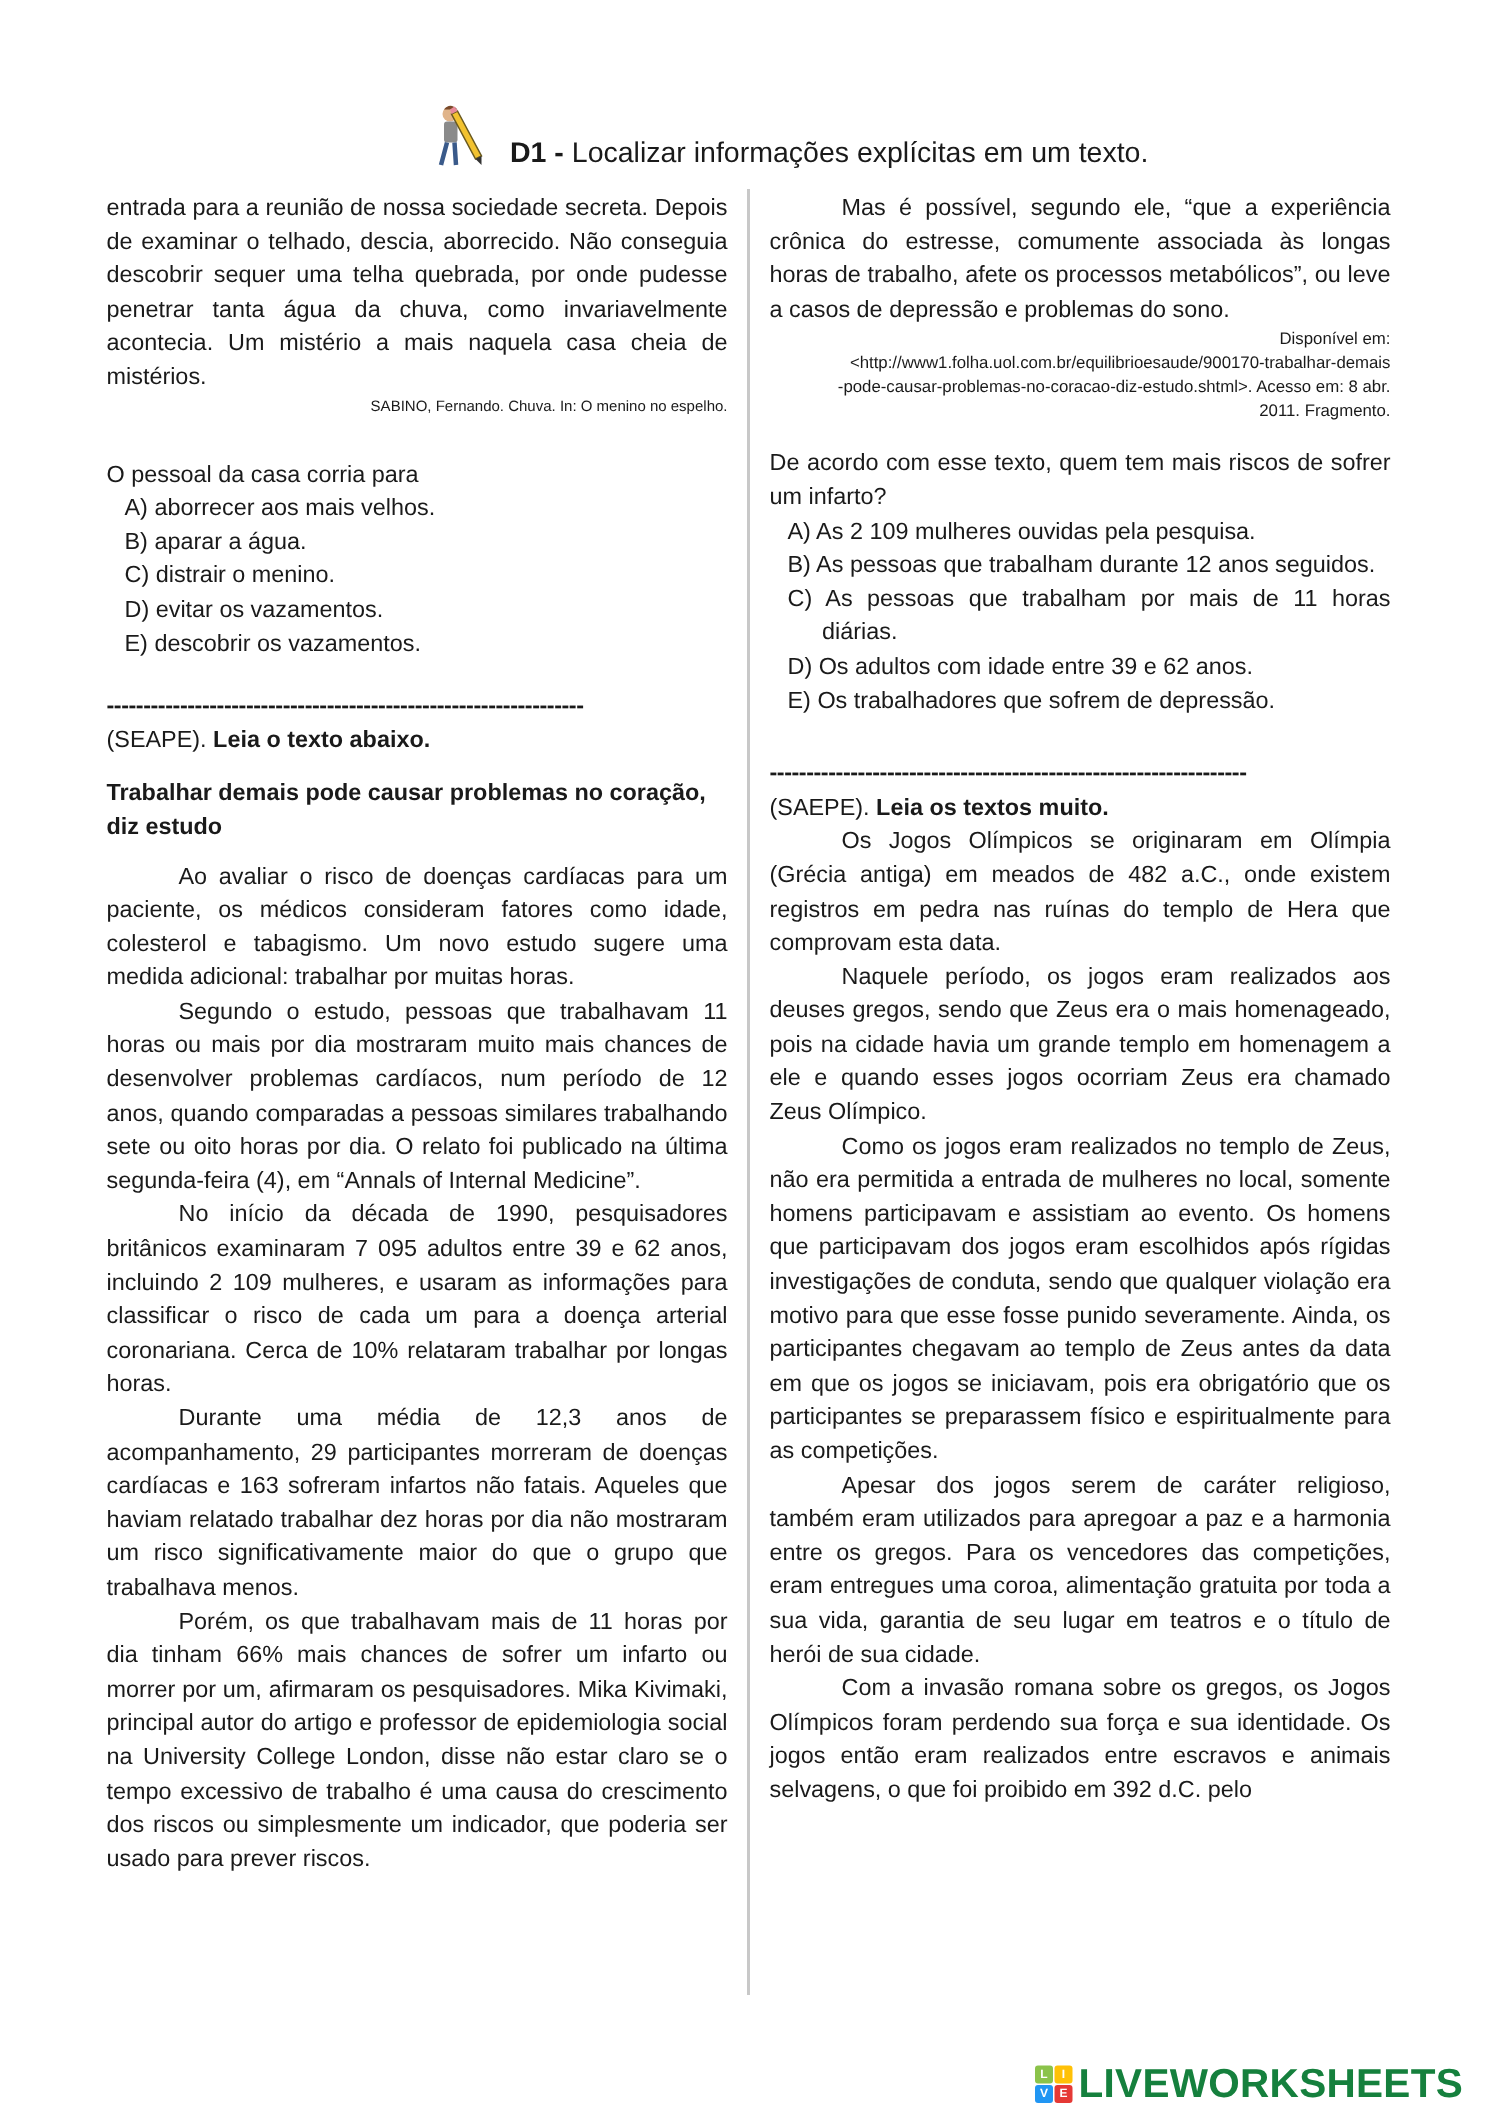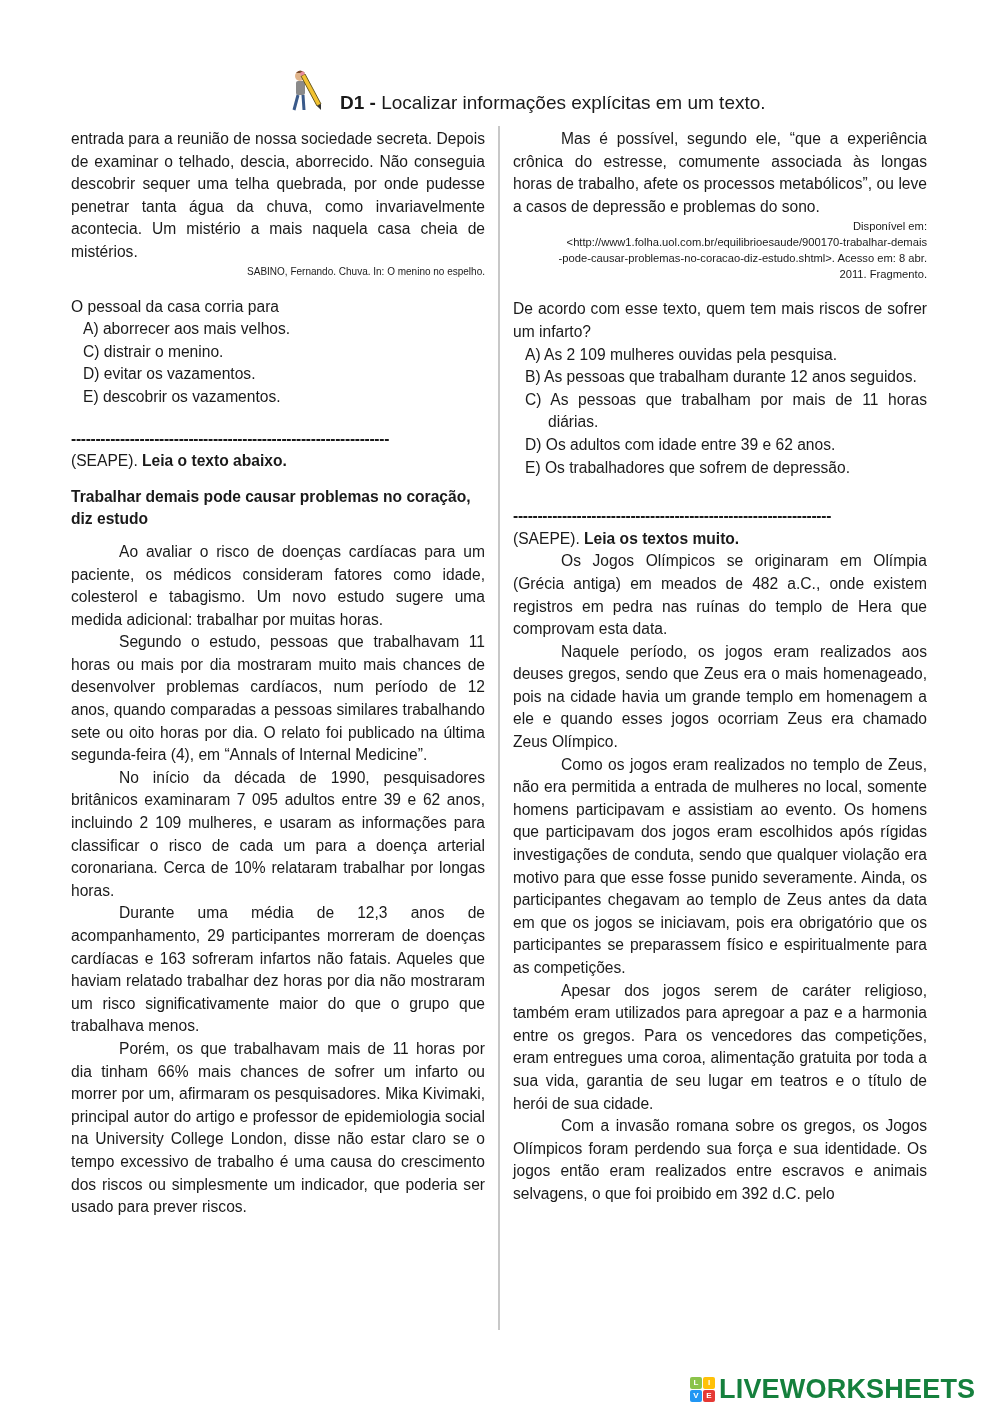--- a/index.html
+++ b/index.html
@@ -10,21 +10,21 @@
   .header-text { font-size: 19px; line-height: 18px; padding-bottom: 2px; }
   .header-code { font-weight: bold; }
   .divider { position: absolute; left: 498px; top: 126px; width: 2px; height: 1204px; background: #c8c8c8; }
   .col { position: absolute; top: 128px; width: 414px; font-size: 15.6px; line-height: 22.6px; }
   .col.left { left: 71px; }
   .col.right { left: 489px; margin-left: 24px; }
   p { margin: 0; text-align: justify; }
   .indent { text-indent: 48px; }
   .source { text-align: right; font-size: 10px; line-height: 14px; margin-top: 1px; }
   .source-lg { font-size: 11.2px; line-height: 16px; text-align: right; }
-  .question { margin-top: 17px; }
+  .question { margin-top: 27px; }
   .options { margin: 0; padding: 0; list-style: none; }
   .options li { padding-left: 12px; text-align: justify; }
   .options li.wrap { padding-left: 35px; text-indent: -23px; }
   .dashes { margin-top: 22px; letter-spacing: -0.3px; white-space: nowrap; overflow: hidden; font-weight: bold; }
   .instruction b { font-weight: bold; }
   .title { font-weight: bold; margin: 13px 0 10px 0; }
   .logo { position: absolute; left: 690px; top: 1374px; display: flex; align-items: center; }
   .logo-grid { display: grid; grid-template-columns: 12px 12px; grid-template-rows: 12px 12px; gap: 1px; margin-right: 4px; }
   .logo-grid span { font-size: 8px; font-weight: bold; color: #fff; display: flex; align-items: center; justify-content: center; border-radius: 2px; }
   .logo-text { font-size: 27px; font-weight: bold; color: #15803d; letter-spacing: 0.2px; line-height: 30px; }
@@ -51,20 +51,21 @@
 <div class="divider"></div>
 
 <div class="col left">
   <p>entrada para a reunião de nossa sociedade secreta. Depois de examinar o telhado, descia, aborrecido. Não conseguia descobrir sequer uma telha quebrada, por onde pudesse penetrar tanta água da chuva, como invariavelmente acontecia. Um mistério a mais naquela casa cheia de mistérios.</p>
   <div class="source">SABINO, Fernando. Chuva. In: O menino no espelho.</div>
 
   <div class="question">
     <p>O pessoal da casa corria para</p>
     <ul class="options">
       <li>A) aborrecer aos mais velhos.</li>
+      <li>B) aparar a água.</li>
       <li>C) distrair o menino.</li>
       <li>D) evitar os vazamentos.</li>
       <li>E) descobrir os vazamentos.</li>
     </ul>
   </div>
 
   <div class="dashes" style="margin-top:19px">-----------------------------------------------------------------</div>
   <p class="instruction">
     <span>(SEAPE).</span>
     <b>Leia o texto abaixo.</b>

